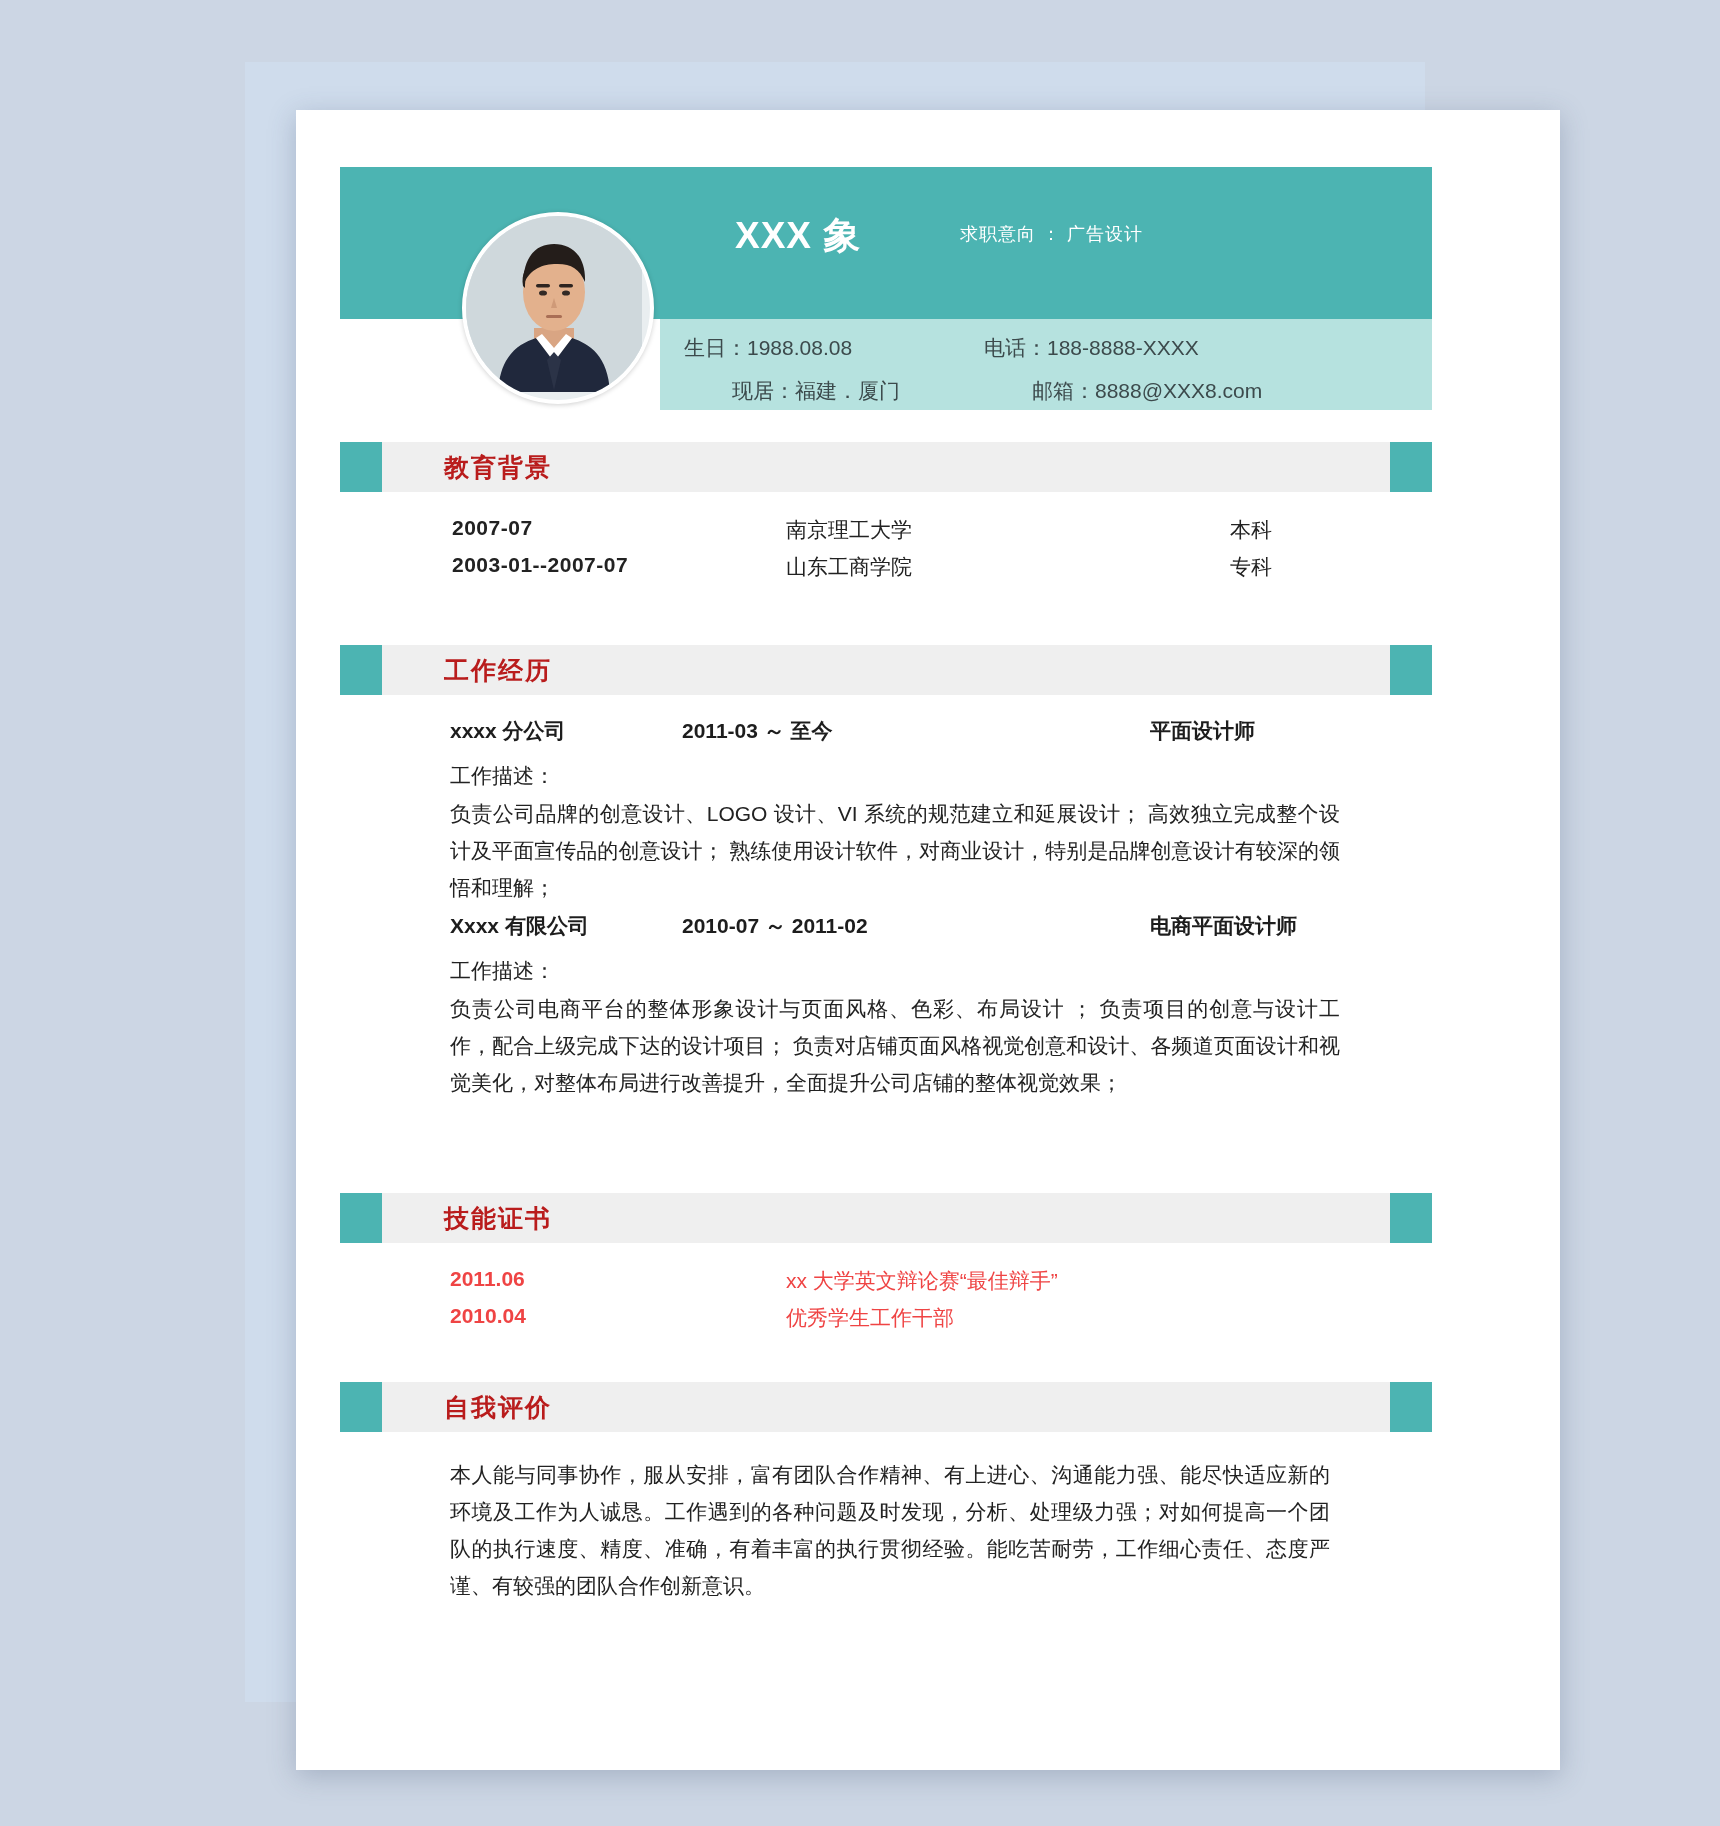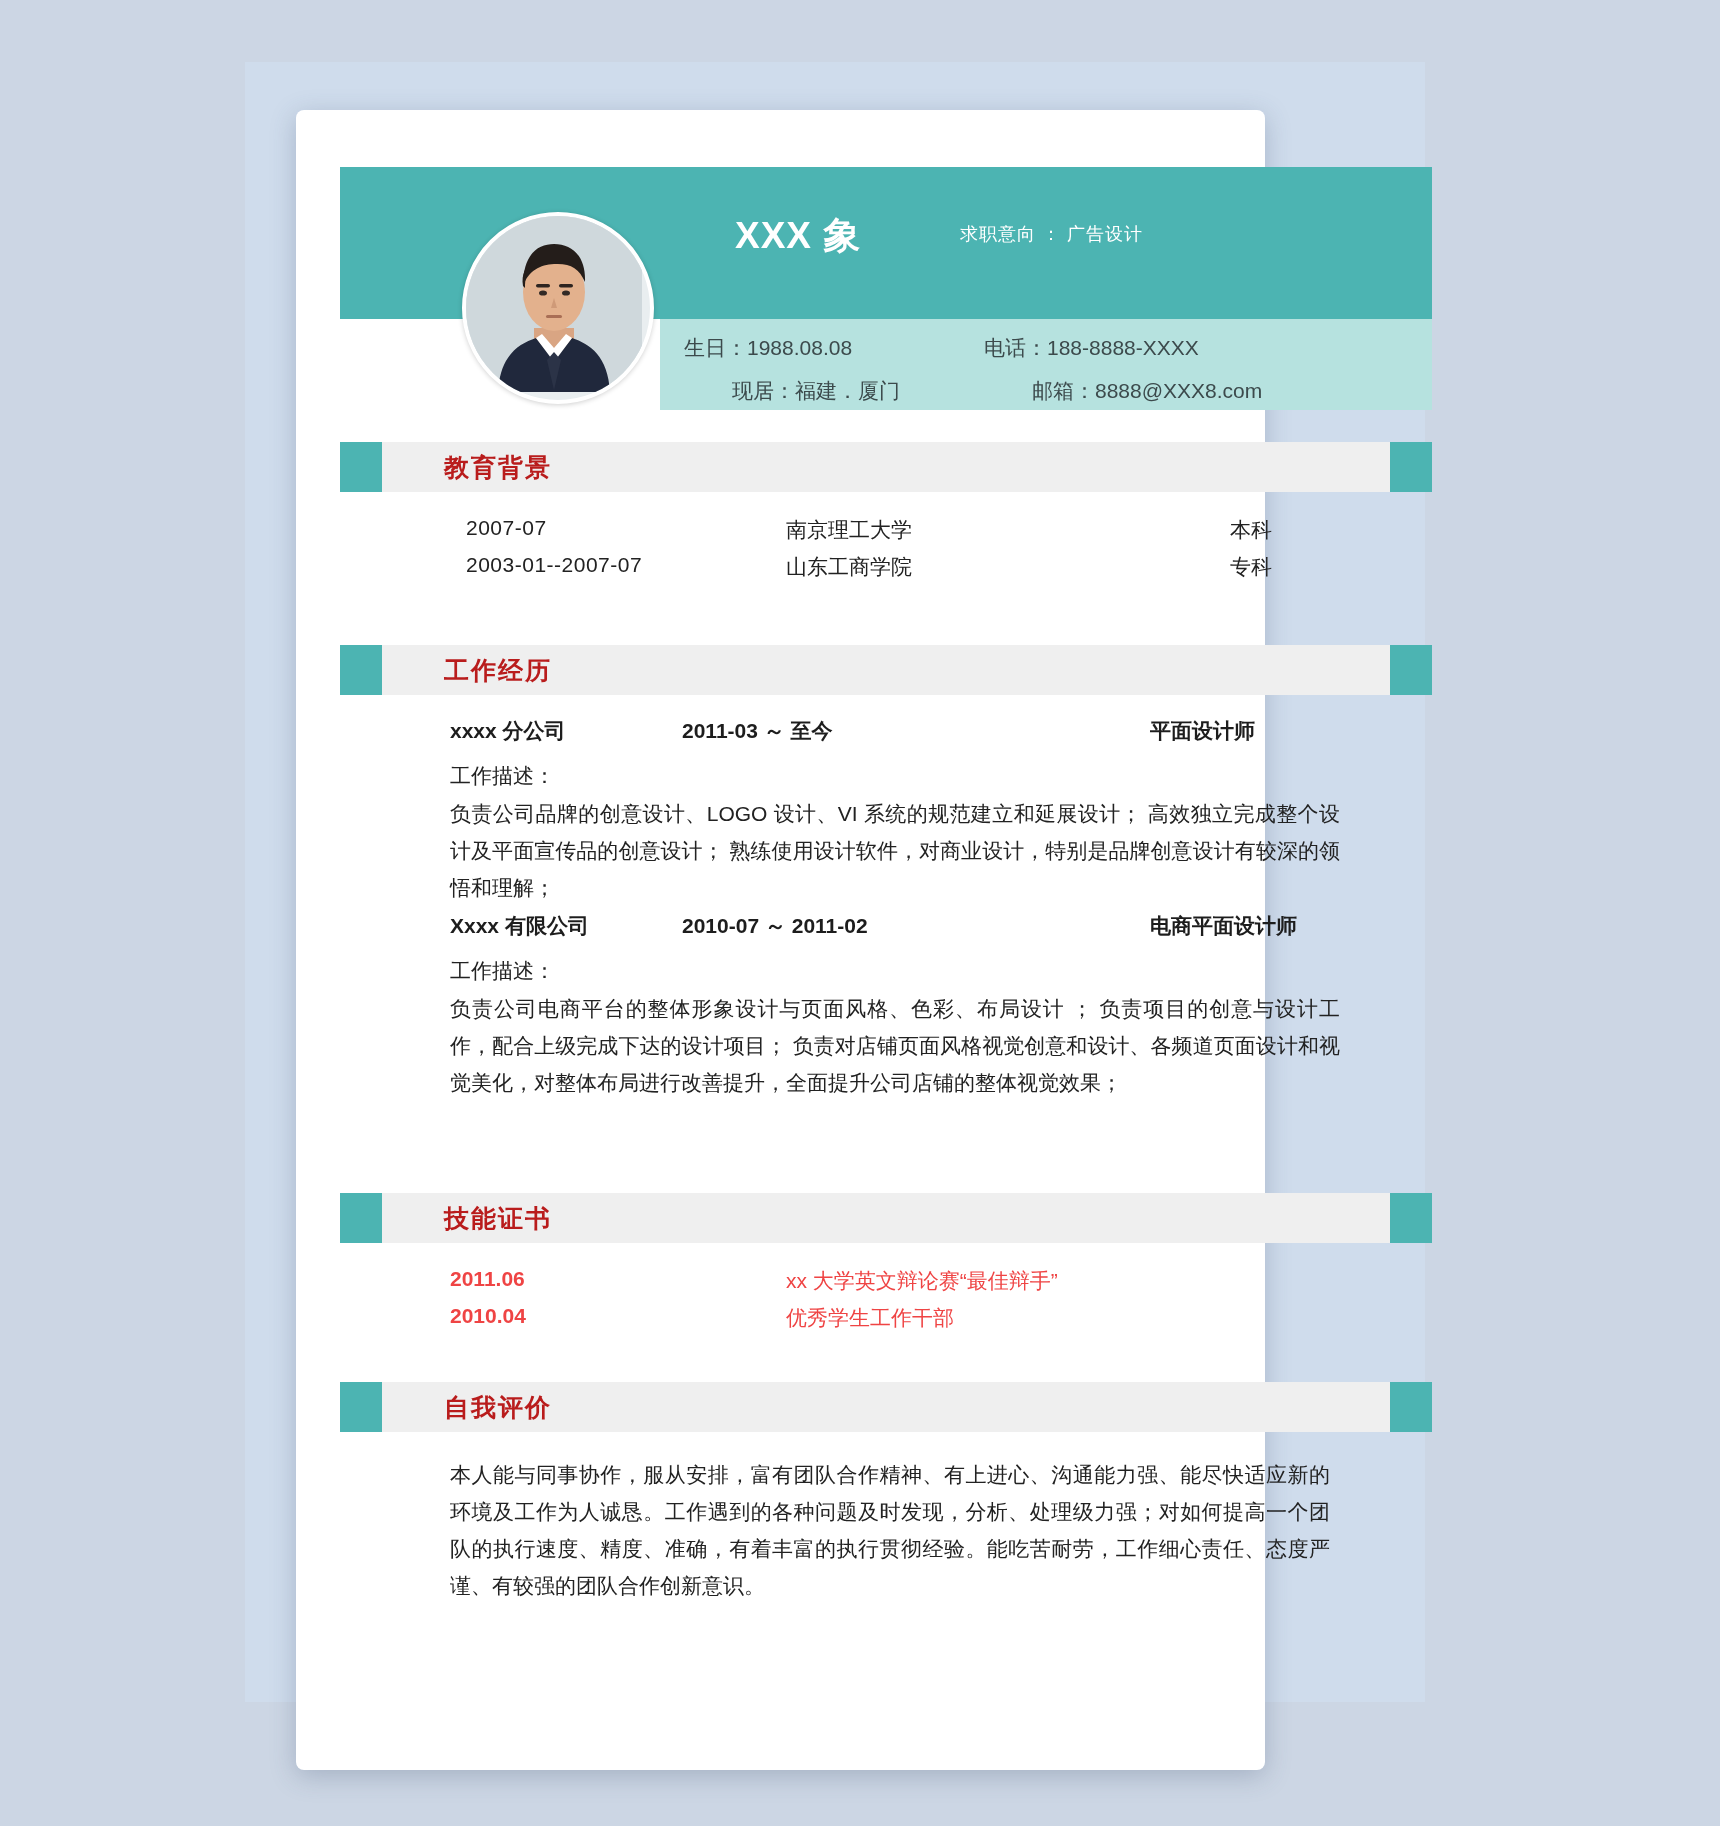--- a/index.html
+++ b/index.html
@@ -23,25 +23,24 @@
     width: 1180px;
     height: 1640px;
     background: #cfdcec;
   }
 
   
   .page {
     position: absolute;
     left: 296px;
     top: 110px;
-    width: 969px;
+    width: 1264px;
     height: 1660px;
     background: #ffffff;
     box-shadow: 0 6px 26px rgba(60, 80, 110, 0.28);
-    border-radius: 8px;
   }
 
   
   .header {
     position: absolute;
     left: 44px;
     top: 57px;
     width: 1092px;
     height: 243px;
   }
@@ -158,22 +157,22 @@
     width: 940px;
   }
   .edu-row {
     position: relative;
     height: 37px;
     font-size: 21px;
     color: #222;
   }
   .edu-date {
     position: absolute;
-    left: 16px;
-    font-weight: normal;
+    left: 2px;
+    font-weight: bold;
     letter-spacing: 0.5px;
   }
   .edu-school {
     position: absolute;
     left: 336px;
   }
   .edu-degree {
     position: absolute;
     left: 780px;
   }

